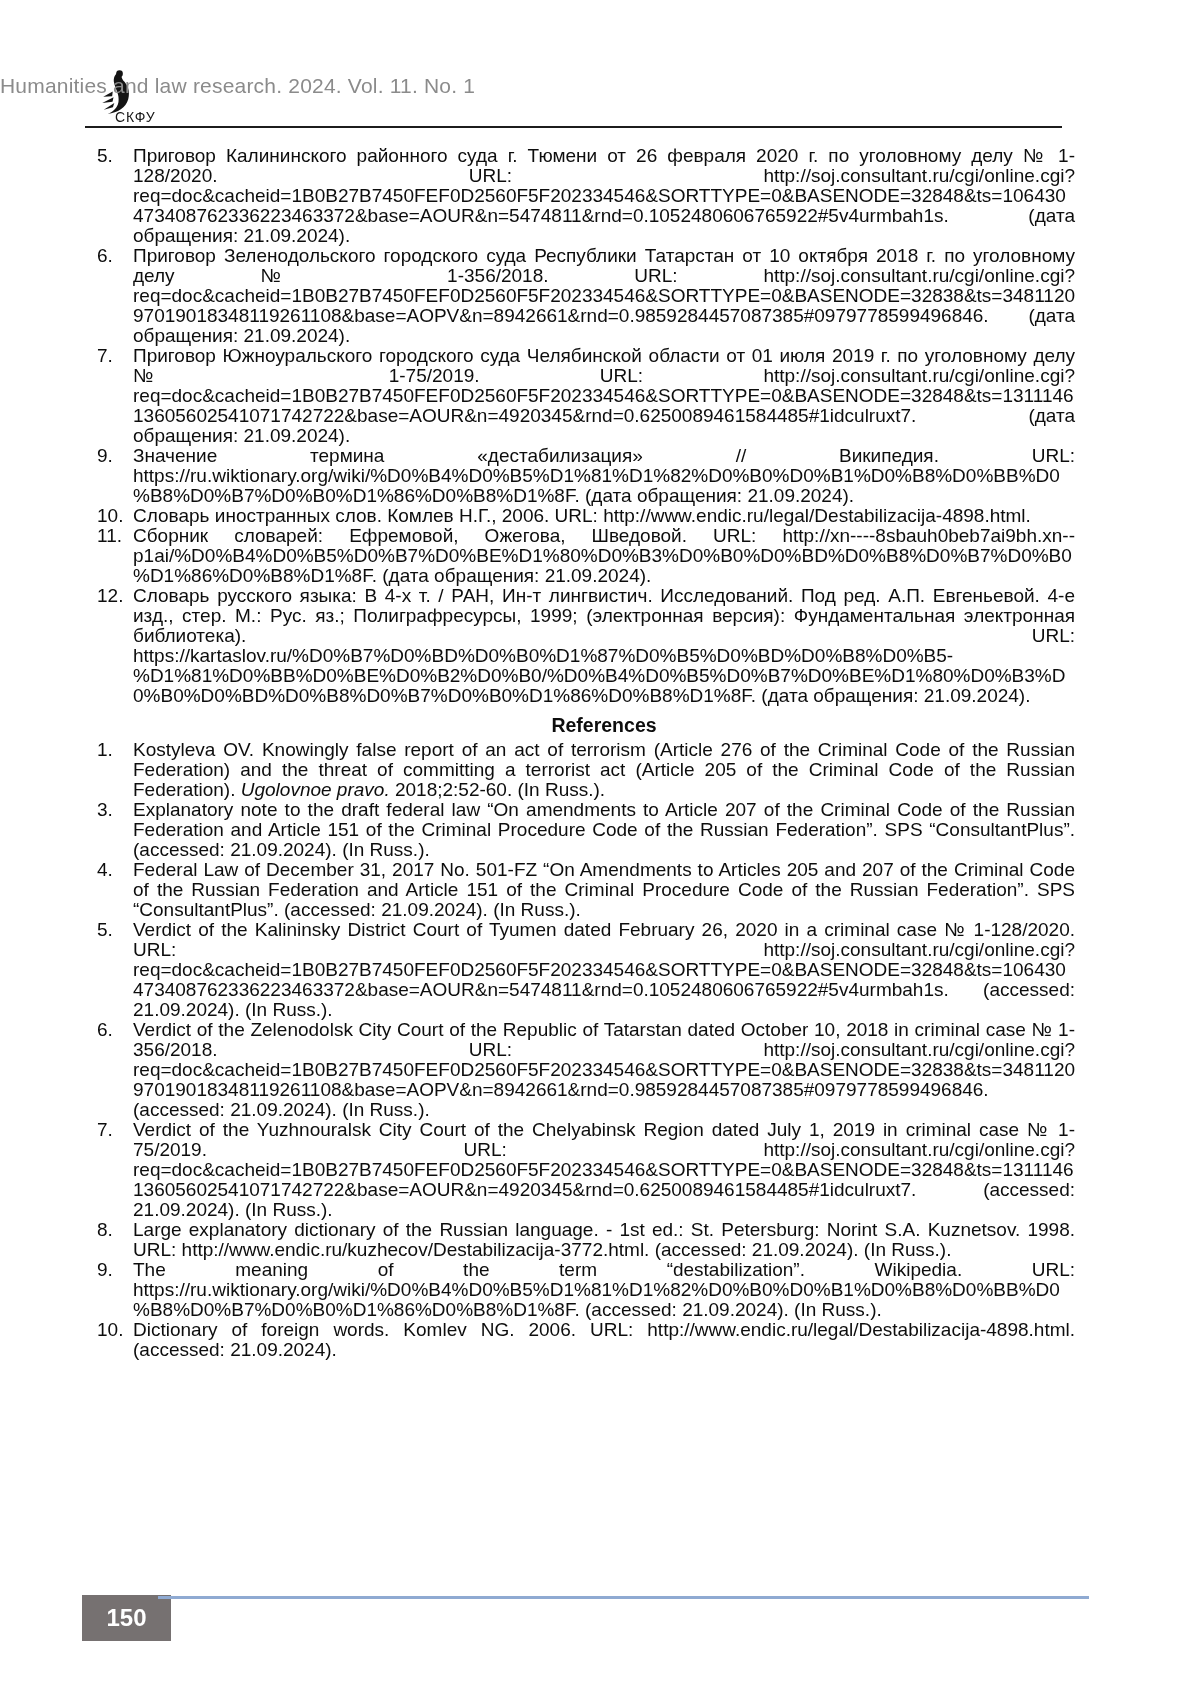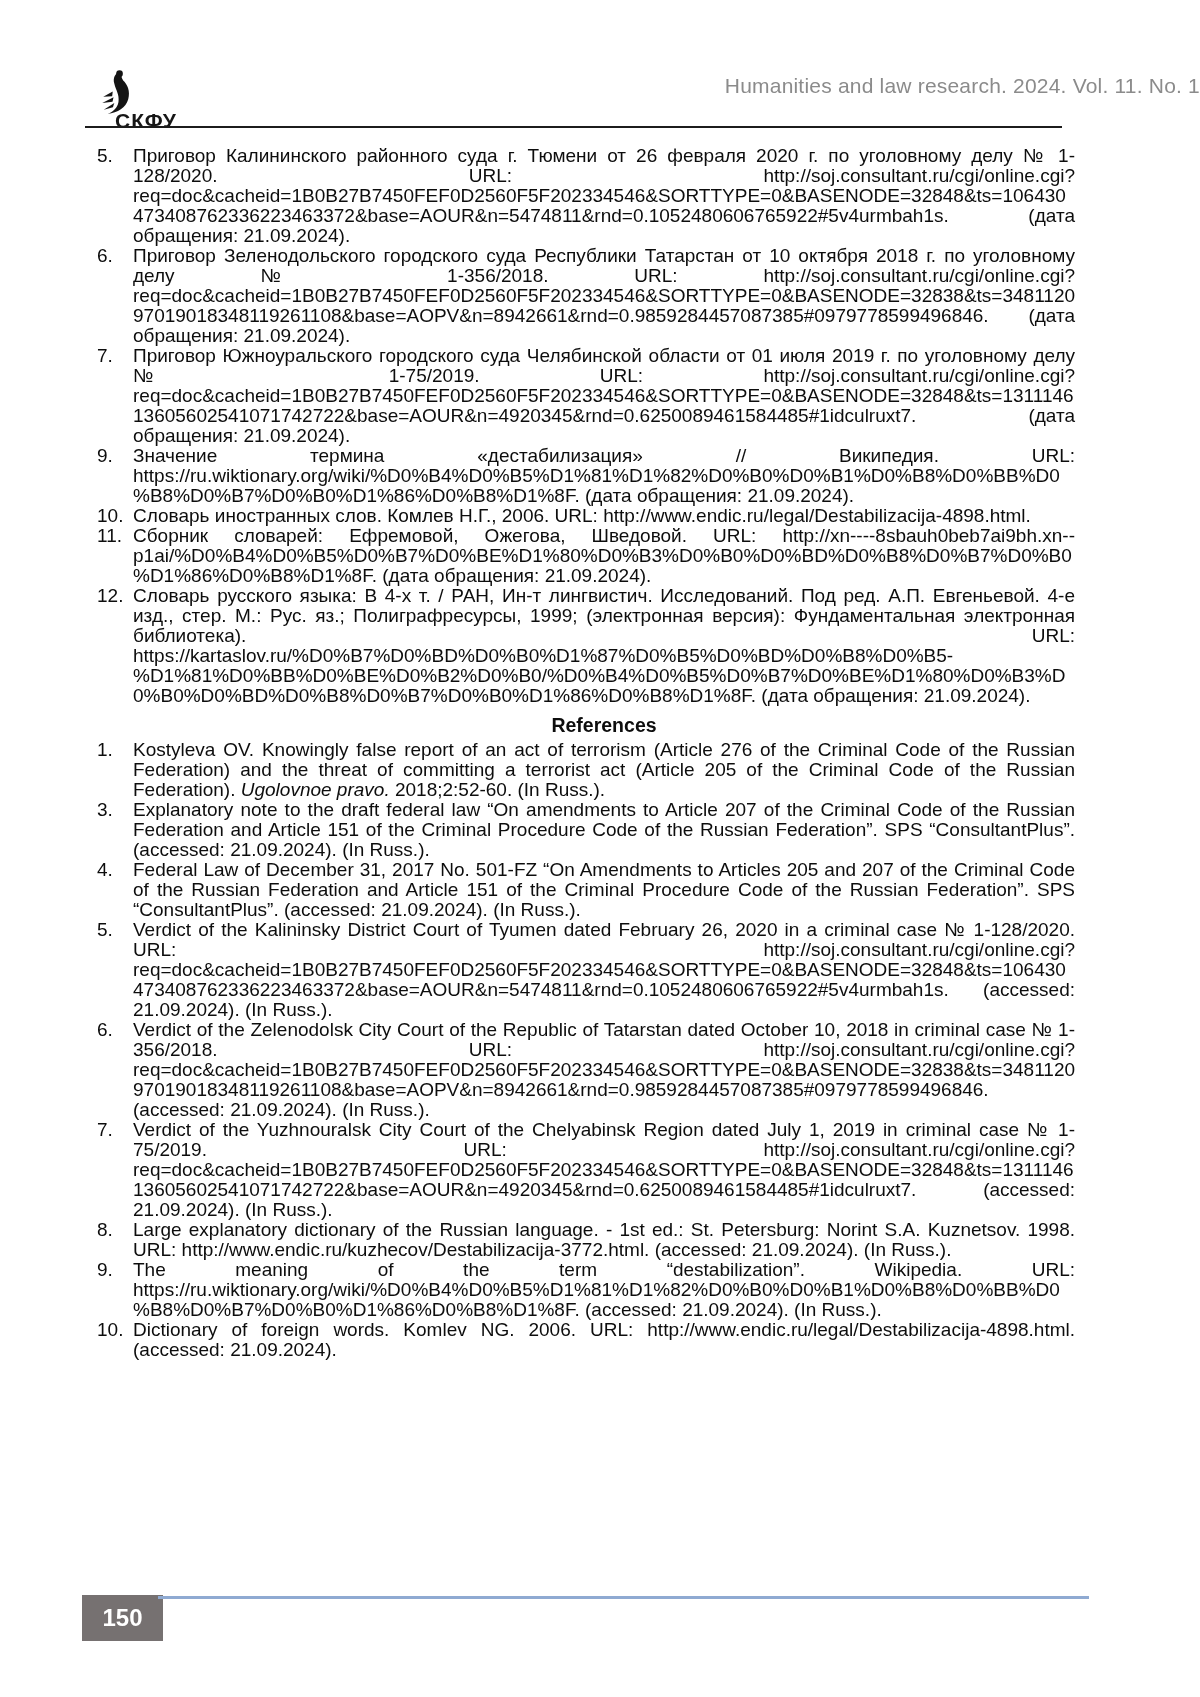--- a/index.html
+++ b/index.html
@@ -9,28 +9,28 @@
     font-family:"Liberation Sans","DejaVu Sans",sans-serif;
     color:#0d0d0d;
     position:relative;
     overflow:hidden;
   }
   .page { position:absolute; inset:0; }
 
   
   .journal-title {
     position:absolute; top:74px; left:0; width:100%;
-    text-align:right; font-size:21px; color:#8b8b8b;
+    text-align:left; font-size:21px; color:#8b8b8b;
     letter-spacing:.2px;
   }
   .logo { position:absolute; left:101px; top:70px; width:75px; height:58px; }
   .logo svg { display:block; }
   .logo-text {
     position:absolute; left:14px; top:39px;
-    font-size:21px; font-weight:700; color:#161616; letter-spacing:1px;
+    font-size:14px; font-weight:400; color:#161616; letter-spacing:1px;
   }
   .header-rule {
     position:absolute; top:126px; left:85px; width:977px; height:2px;
     background:#1c1c1c;
   }
 
   
   .content {
     position:absolute; top:146px; left:133px; width:942px;
   }
@@ -47,21 +47,21 @@
     text-align:left;
   }
   .it { font-style:italic; }
   .refs-heading {
     margin-top:8px; margin-bottom:3px;
     text-align:center; font-size:19.5px; font-weight:bold; color:#0d0d0d;
   }
 
   
   .page-badge {
-    position:absolute; left:82px; top:1595px; width:81px; height:46px;
+    position:absolute; left:82px; top:1595px; width:89px; height:46px;
     display:flex; align-items:center; justify-content:center;
     color:#ffffff; font-size:24px; font-weight:bold;
   }
   .footer-rule {
     position:absolute; left:158px; top:1596px; width:931px; height:3px;
   }
 </style>
 </head>
 <body>
 

